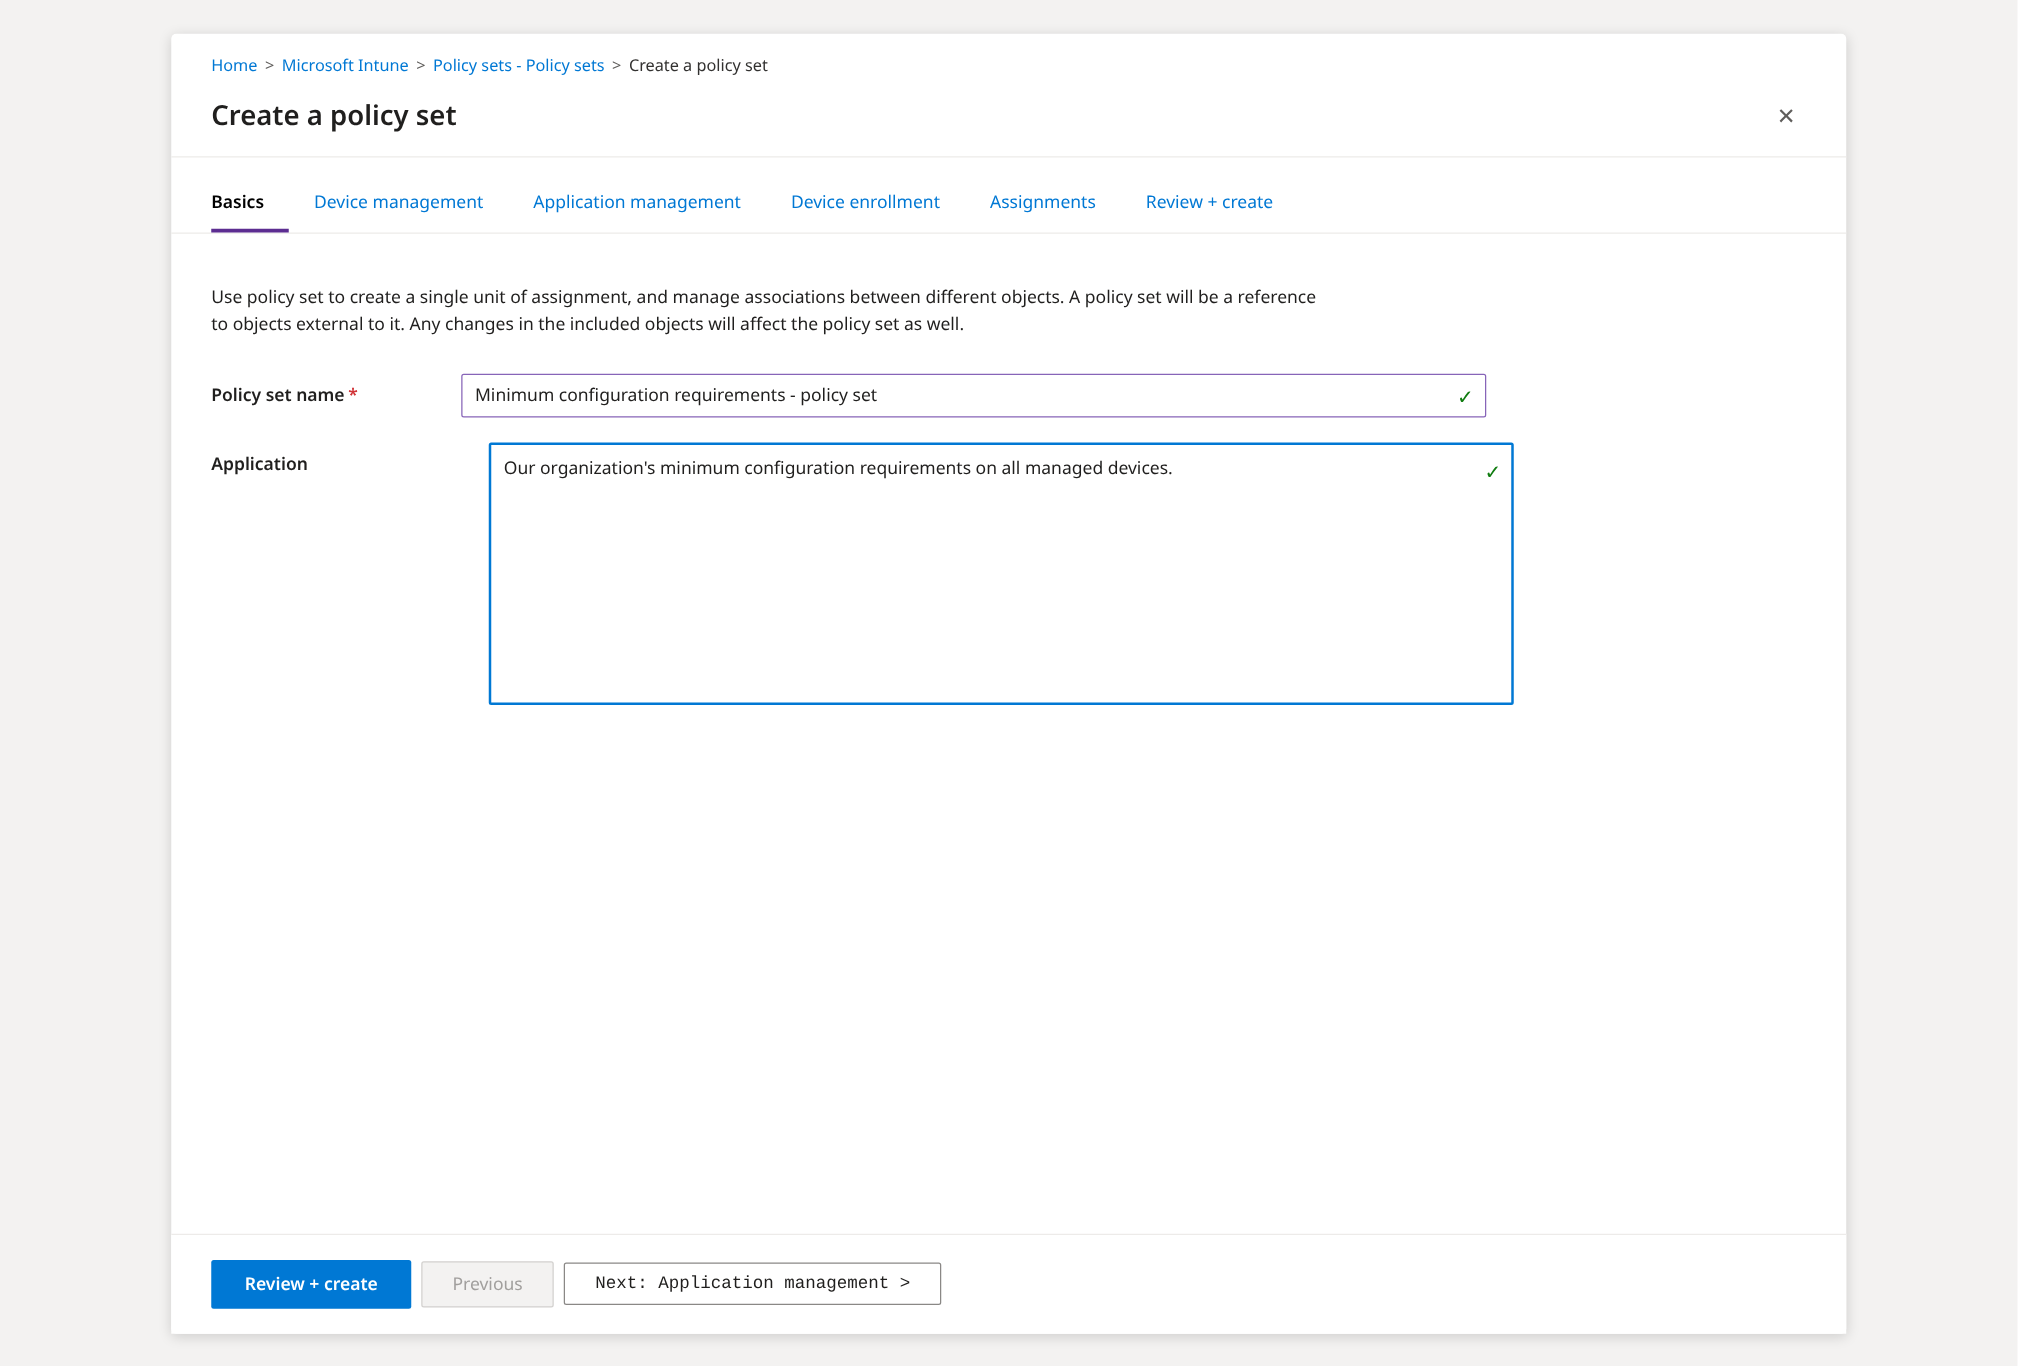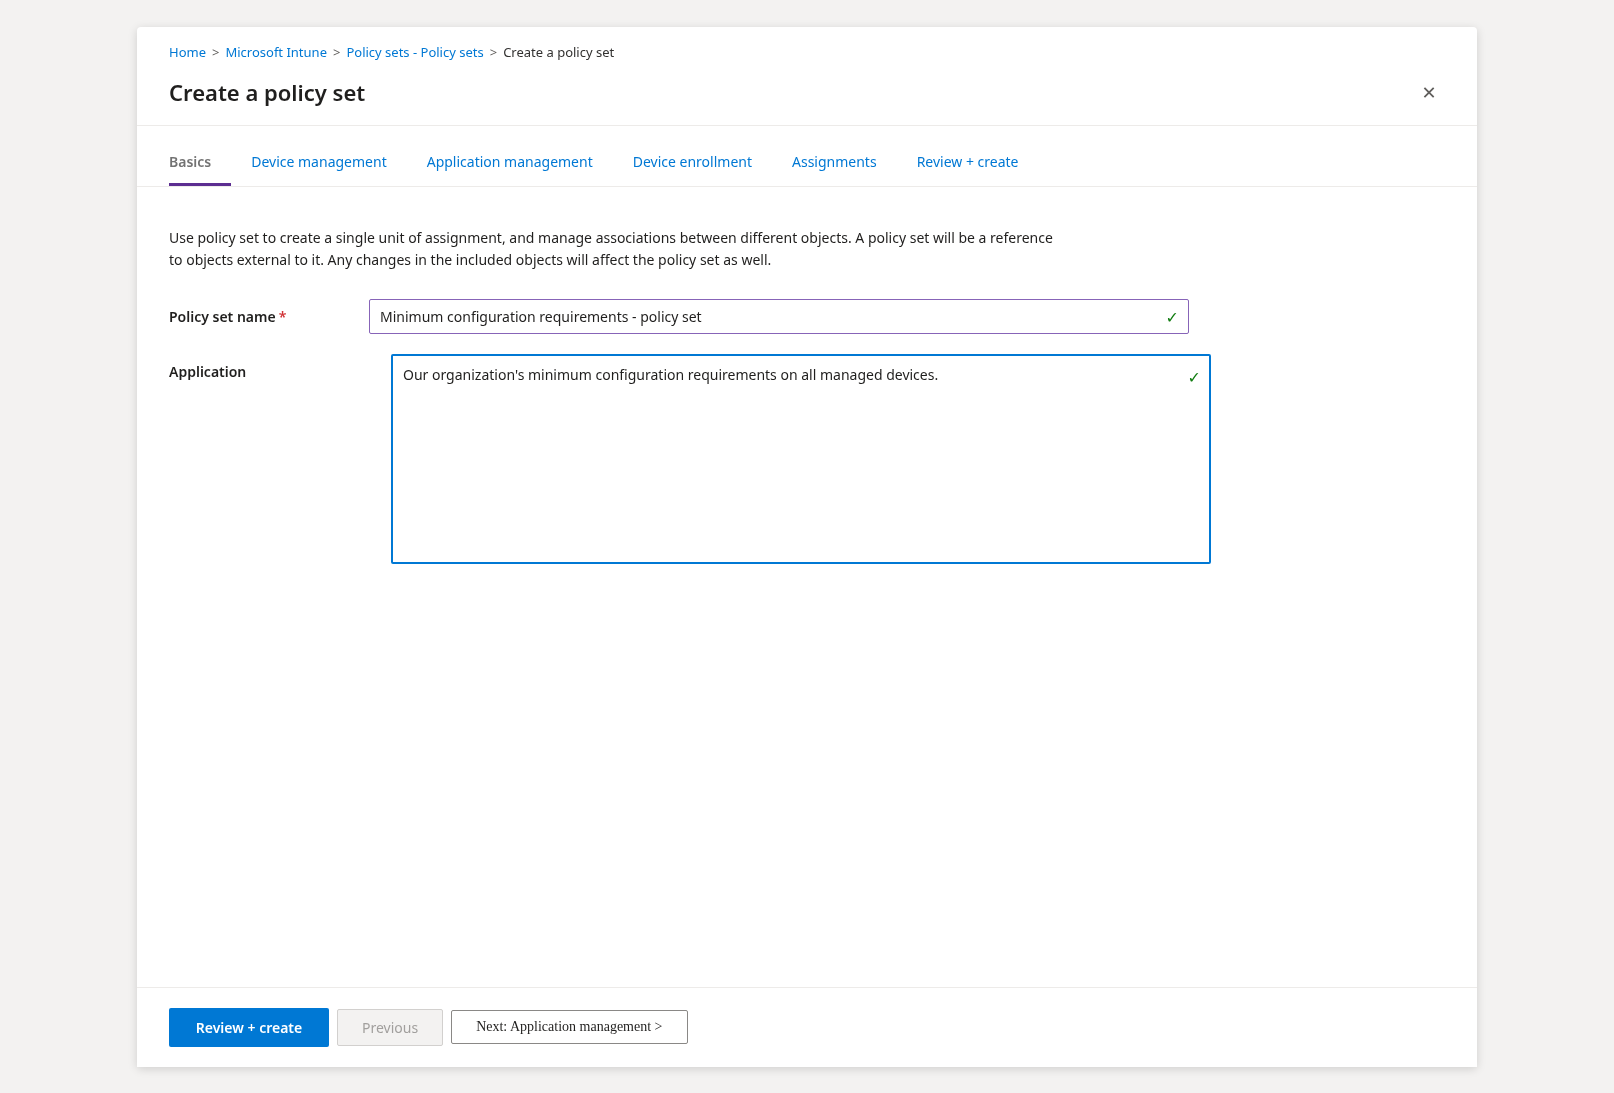--- a/index.html
+++ b/index.html
@@ -79,21 +79,21 @@
       color: #0078d4;
       cursor: pointer;
       border-bottom: 3px solid transparent;
       white-space: nowrap;
       font-weight: 400;
     }
     .tab:first-child {
       padding-left: 0;
     }
     .tab.active {
-      color: #737373;
+      color: #000000;
       border-bottom: 3px solid #5c2d91;
       font-weight: 600;
     }
     .content {
       padding: 40px 32px;
       flex: 1;
     }
     .description-text {
       font-size: 14px;
       color: #201f1e;
@@ -200,21 +200,21 @@
       min-width: 100px;
     }
     .btn-outline {
       background: #fff;
       color: #201f1e;
       border: 1px solid #8a8886;
       padding: 8px 24px;
       font-size: 14px;
       cursor: pointer;
       border-radius: 2px;
-      font-family: Liberation Serif, serif;
+      font-family: Liberation Mono, monospace;
     }
   </style>
 </head>
 <body>
 
 <div class="panel">
 
   <div class="breadcrumb">
     <a>Home</a>
     <span class="separator">&gt;</span>

